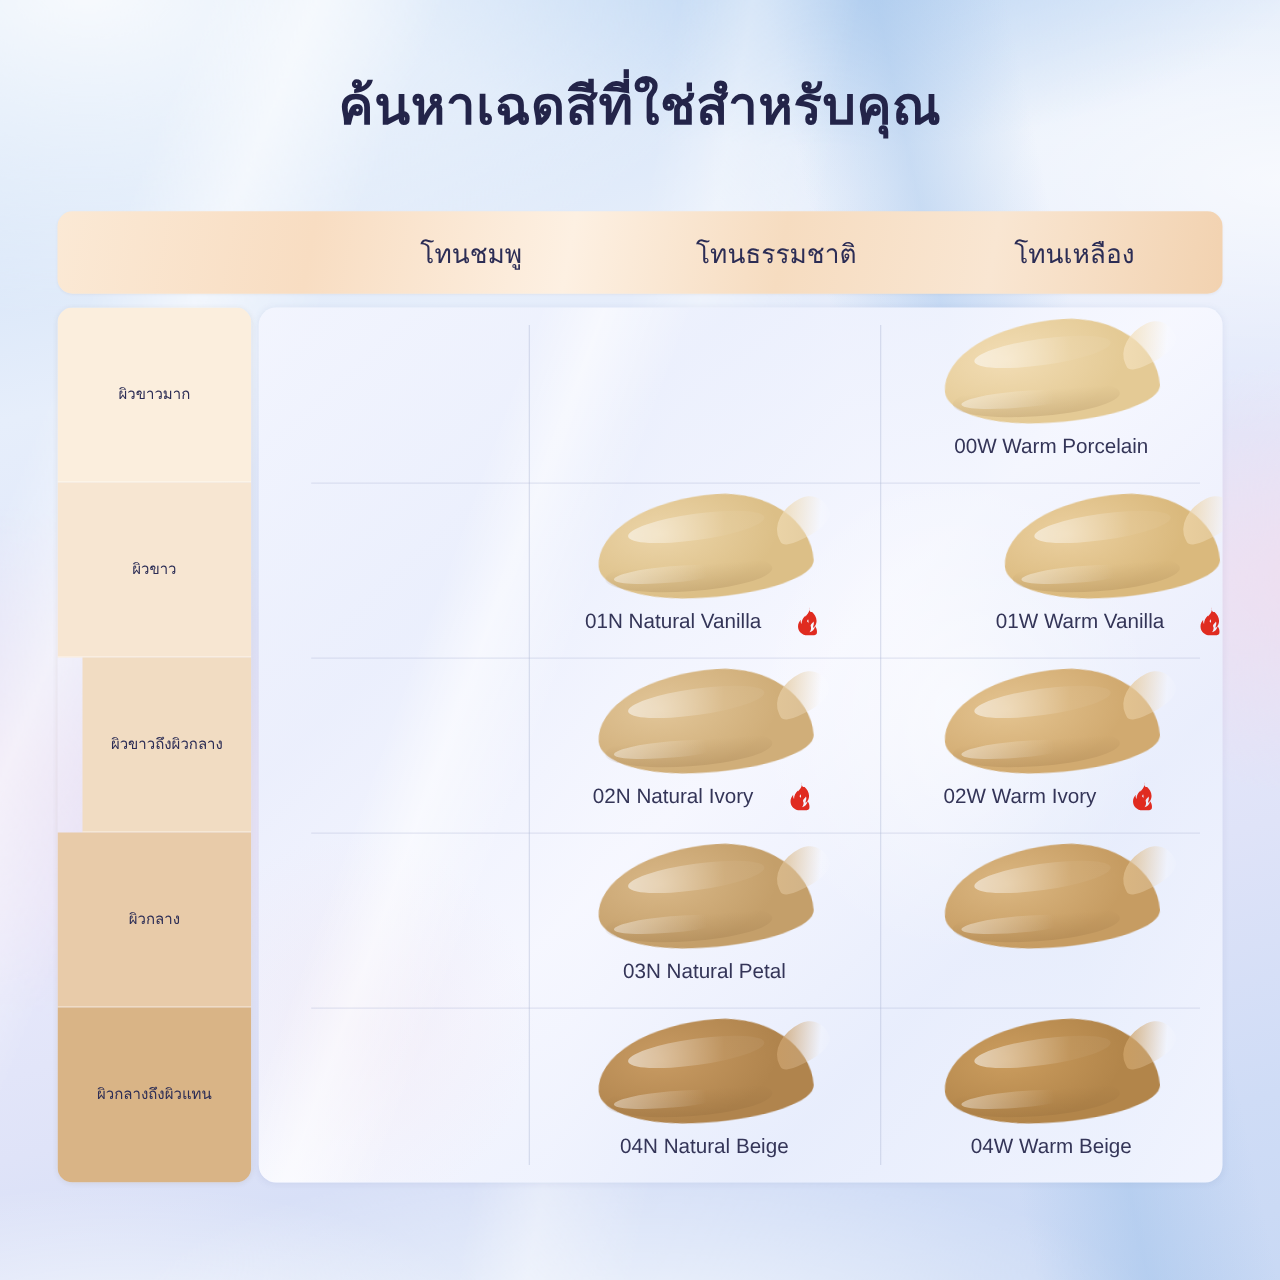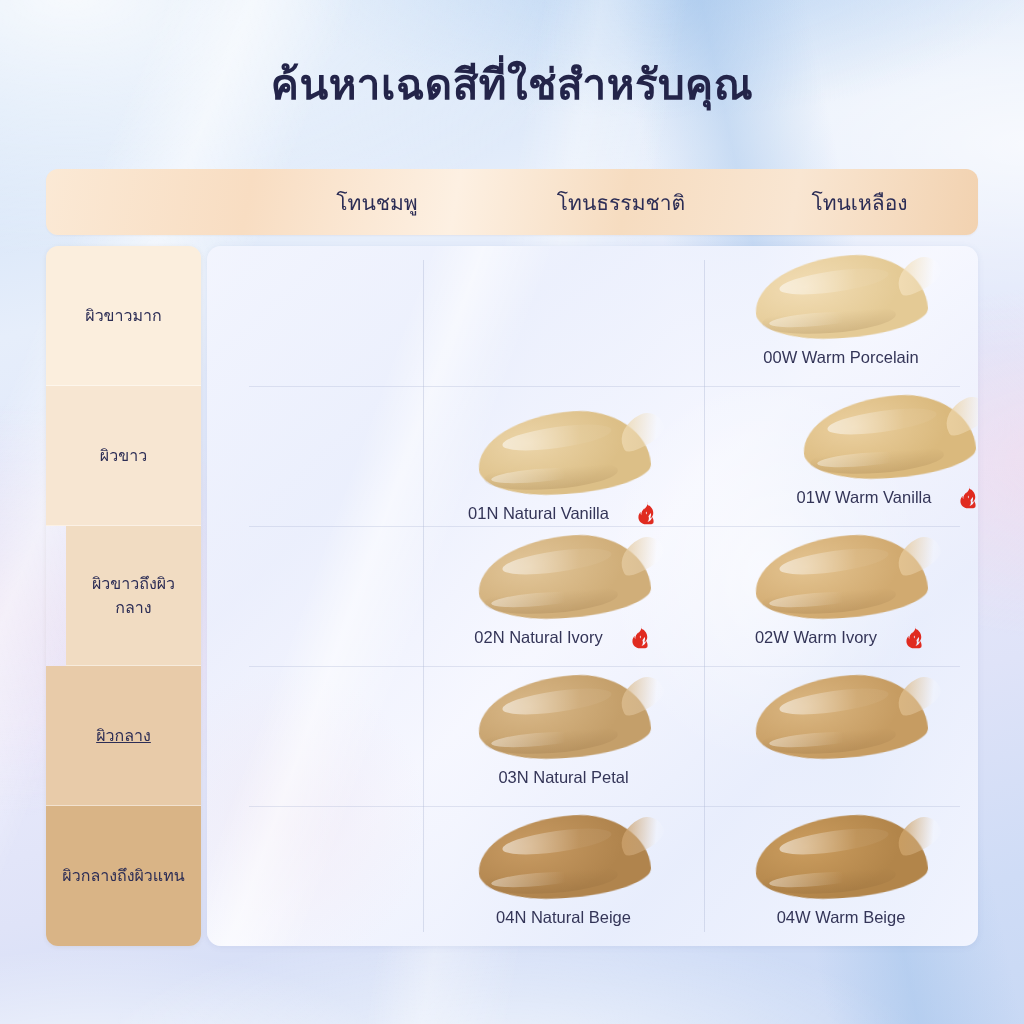--- a/index.html
+++ b/index.html
@@ -68,21 +68,21 @@
   }
 
   
   #sidebar{
     position:absolute;left:46px;top:246px;width:155px;height:700px;
     border-radius:12px;overflow:hidden;
     box-shadow:0 1px 4px rgba(120,95,65,.10);
   }
   .side-cell{
     height:140px;display:flex;align-items:center;justify-content:center;
-    text-align:center;font-size:16px;color:#2c2d55;line-height:1.45;padding:12px 10px;
+    text-align:center;font-size:12px;color:#2c2d55;line-height:1.45;padding:12px 10px;
     box-sizing:border-box;border-bottom:1px solid rgba(255,255,255,.45);
   }
   .side-cell:last-child{border-bottom:none;}
 
   
   .vline{position:absolute;top:14px;bottom:14px;width:1px;background:rgba(176,186,214,.42);}
   .vl1{left:216px;}
   .vl2{left:497px;}
   .hline{position:absolute;left:42px;right:18px;height:1px;background:rgba(176,186,214,.34);}
 
@@ -155,21 +155,21 @@
 <div id="sidebar">
     <div class="side-cell" style="background: linear-gradient(rgb(251, 238, 221), rgb(251, 238, 221));">
       <span>ผิวขาวมาก</span>
     </div>
     <div class="side-cell" style="background: linear-gradient(rgb(247, 230, 210), rgb(247, 230, 210));">
       <span>ผิวขาว</span>
     </div>
     <div class="side-cell" style="background: linear-gradient(rgb(241, 220, 194), rgb(241, 220, 194)); margin-left: 20px;">
       <span>ผิวขาวถึงผิวกลาง</span>
     </div>
-    <div class="side-cell" style="background: linear-gradient(rgb(232, 203, 169), rgb(232, 203, 169)); text-decoration: underline;">
+    <div class="side-cell" style="background: linear-gradient(rgb(232, 203, 169), rgb(232, 203, 169));">
       <span>ผิวกลาง</span>
     </div>
     <div class="side-cell" style="background: linear-gradient(rgb(217, 180, 134), rgb(217, 180, 134));">
       <span>ผิวกลางถึงผิวแทน</span>
     </div>
   </div>
 
 <div id="bodycard">
   <div class="sheen"></div>
 <div class="vline vl1"></div>
@@ -185,21 +185,21 @@
           <div class="tail" style="background: linear-gradient(120deg, rgb(242, 221, 181) 0%, rgba(255, 255, 255, 0.2) 78%, rgba(255, 255, 255, 0) 100%);"></div>
           <div class="shade"></div>
           <div class="gloss"></div>
           <div class="gloss2"></div>
         </div>
       </div>
       <div class="labelrow">
         <span class="shade-label">00W Warm Porcelain</span>
       </div>
     </div>
-    <div class="cell col-n" style="top: 140px; margin-top: 16px;">
+    <div class="cell col-n" style="top: 140px;">
       <div class="swatch-wrap">
         <div class="swatch">
           <div class="blob" style="background: radial-gradient(70% 80% at 30% 35%, rgb(236, 213, 169), rgb(220, 191, 135) 78%, rgb(220, 191, 135));"></div>
           <div class="tail" style="background: linear-gradient(120deg, rgb(236, 213, 169) 0%, rgba(255, 255, 255, 0.2) 78%, rgba(255, 255, 255, 0) 100%);"></div>
           <div class="shade"></div>
           <div class="gloss"></div>
           <div class="gloss2"></div>
         </div>
       </div>
       <div class="labelrow">

